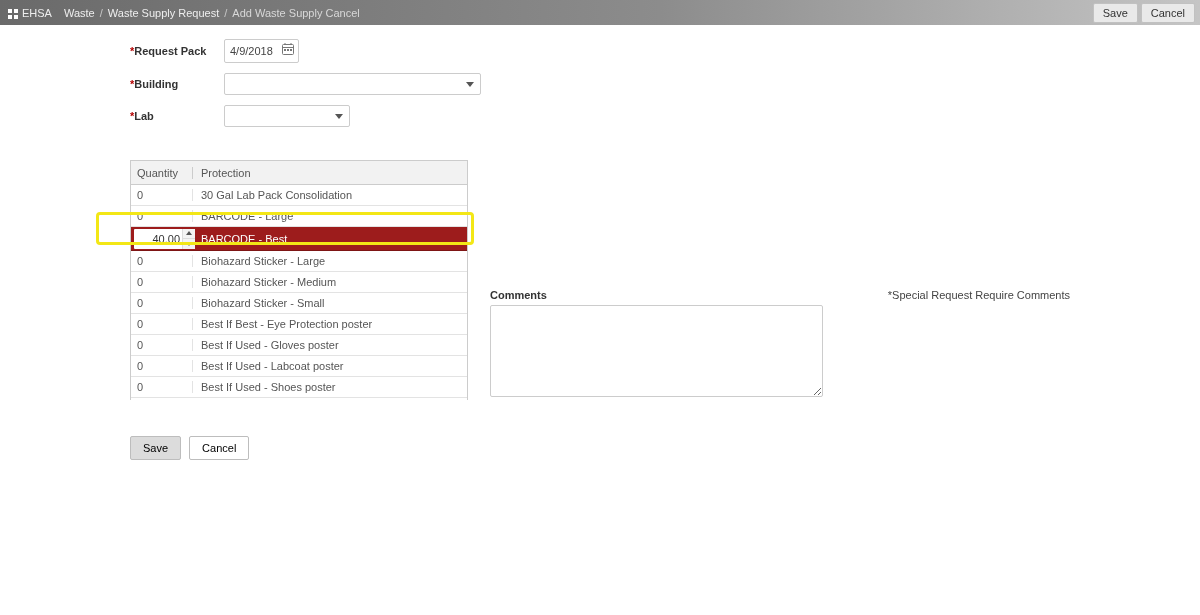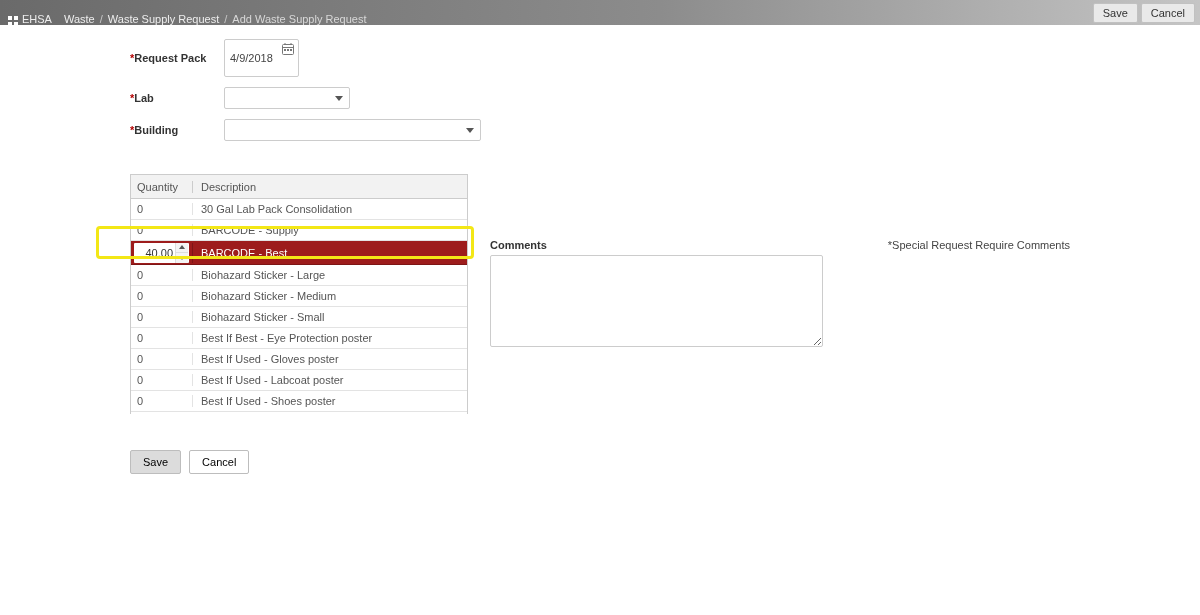--- a/index.html
+++ b/index.html
@@ -7,21 +7,21 @@
     margin: 0;
     font-family: Arial, Helvetica, sans-serif;
     font-size: 12px;
     color: #333;
     background: #fff;
   }
   .topbar {
     height: 25px;
     background: linear-gradient(to right, #6a6a6a 0%, #8c8c8c 55%, #c5c5c5 100%);
     display: flex;
-    align-items: flex-end;
+    align-items: center;
     padding-left: 8px;
     color: #eee;
     font-size: 11px;
     position: relative;
   }
   .apps-icon {
     display: inline-block;
     width: 10px;
     margin-right: 4px;
     line-height: 0;
@@ -66,21 +66,21 @@
     text-align: left;
   }
   .req { color: #b30000; font-weight: bold; }
   .input-wrap {
     position: relative;
     display: inline-block;
   }
   .text-input {
     border: 1px solid #ccc;
     border-radius: 2px;
-    height: 38px;
+    height: 24px;
     padding: 0 24px 0 5px;
     font-size: 11px;
     color: #444;
     background: #fff;
   }
   .text-input[readonly] { background: #fff; }
   .cal-icon {
     position: absolute;
     right: 4px;
     top: 3px;
@@ -100,21 +100,21 @@
     position: absolute;
     right: 6px;
     top: 8px;
     width: 0; height: 0;
     border-left: 4px solid transparent;
     border-right: 4px solid transparent;
     border-top: 5px solid #555;
   }
   .two-col {
     display: flex;
-    align-items: center;
+    align-items: flex-end;
     margin-top: 33px;
   }
   .left-col { width: 338px; position: relative; }
   .right-col { margin-left: 22px; flex: 1; }
   .grid-wrap {
     border: 1px solid #ccc;
     width: 338px;
     position: relative;
     height: 240px;
   }
@@ -168,20 +168,21 @@
     padding: 0 2px;
   }
   .spinner {
     display: flex;
     align-items: center;
     background: #fff;
     height: 20px;
     border-radius: 1px;
     width: 55px;
     margin-left: 1px;
+    padding-left: 7px;
   }
   .spinner-input {
     width: 41px;
     border: none;
     text-align: right;
     font-size: 11px;
     padding: 0 2px 0 0;
     color: #333;
     outline: none;
     background: transparent;
@@ -272,21 +273,21 @@
       <rect x="0" y="6" width="4" height="4"></rect>
         <rect x="6" y="6" width="4" height="4"></rect>
     </svg>
   </span>
   <a class="breadcrumb-item">EHSA</a>
   <span style="width:12px"></span>
   <a class="breadcrumb-item">Waste</a>
   <span class="breadcrumb-sep">/</span>
   <a class="breadcrumb-item">Waste Supply Request</a>
   <span class="breadcrumb-sep">/</span>
-  <span class="breadcrumb-current">Add Waste Supply Request</span>
+  <span class="breadcrumb-current">Add Waste Supply Cancel</span>
 
   <div class="top-buttons">
     <button class="top-btn">Save</button>
     <button class="top-btn">Cancel</button>
   </div>
 </div>
 
 <div class="container">
 
   <div class="form-row">
@@ -301,50 +302,50 @@
             <line x1="10" y1="1" x2="10" y2="3"></line>
           <rect x="3" y="7" width="2" height="2" fill="#777" stroke="none"></rect>
           <rect x="6" y="7" width="2" height="2" fill="#777" stroke="none"></rect>
           <rect x="9" y="7" width="2" height="2" fill="#777" stroke="none"></rect>
         </svg>
       </span>
     </div>
   </div>
 
   <div class="form-row">
+    <div class="form-label"><span class="req">*</span><span>Building</span></div>
+    <div class="combo" style="width:257px">
+      <span></span>
+      <span class="caret"></span>
+    </div>
+  </div>
+
+  <div class="form-row">
     <div class="form-label"><span class="req">*</span><span>Lab</span></div>
     <div class="combo" style="width:126px">
       <span></span>
       <span class="caret"></span>
     </div>
   </div>
 
-  <div class="form-row">
-    <div class="form-label"><span class="req">*</span><span>Building</span></div>
-    <div class="combo" style="width:257px">
-      <span></span>
-      <span class="caret"></span>
-    </div>
-  </div>
-
   <div class="two-col">
     <div class="left-col">
       <div class="grid-wrap">
         <div class="grid-header">
           <div class="col-qty">Quantity</div>
-          <div class="col-desc">Description</div>
+          <div class="col-desc">Protection</div>
         </div>
         <div class="grid-body" id="grid-body">
             <div class="grid-row">
               <div class="c-qty">0</div>
               <div class="c-desc">30 Gal Lab Pack Consolidation</div>
             </div>
             <div class="grid-row">
               <div class="c-qty">0</div>
-              <div class="c-desc">BARCODE - Supply</div>
+              <div class="c-desc">BARCODE - Large</div>
             </div>
             <div class="grid-row selected">
               <div class="c-qty">
                 <div class="spinner">
                   <input class="spinner-input" value="40.00" style="">
                   <div class="spinner-btns">
                     <div class="spinner-btn">
                       <div class="tri-up"></div>
                     </div>
                     <div class="spinner-btn">

